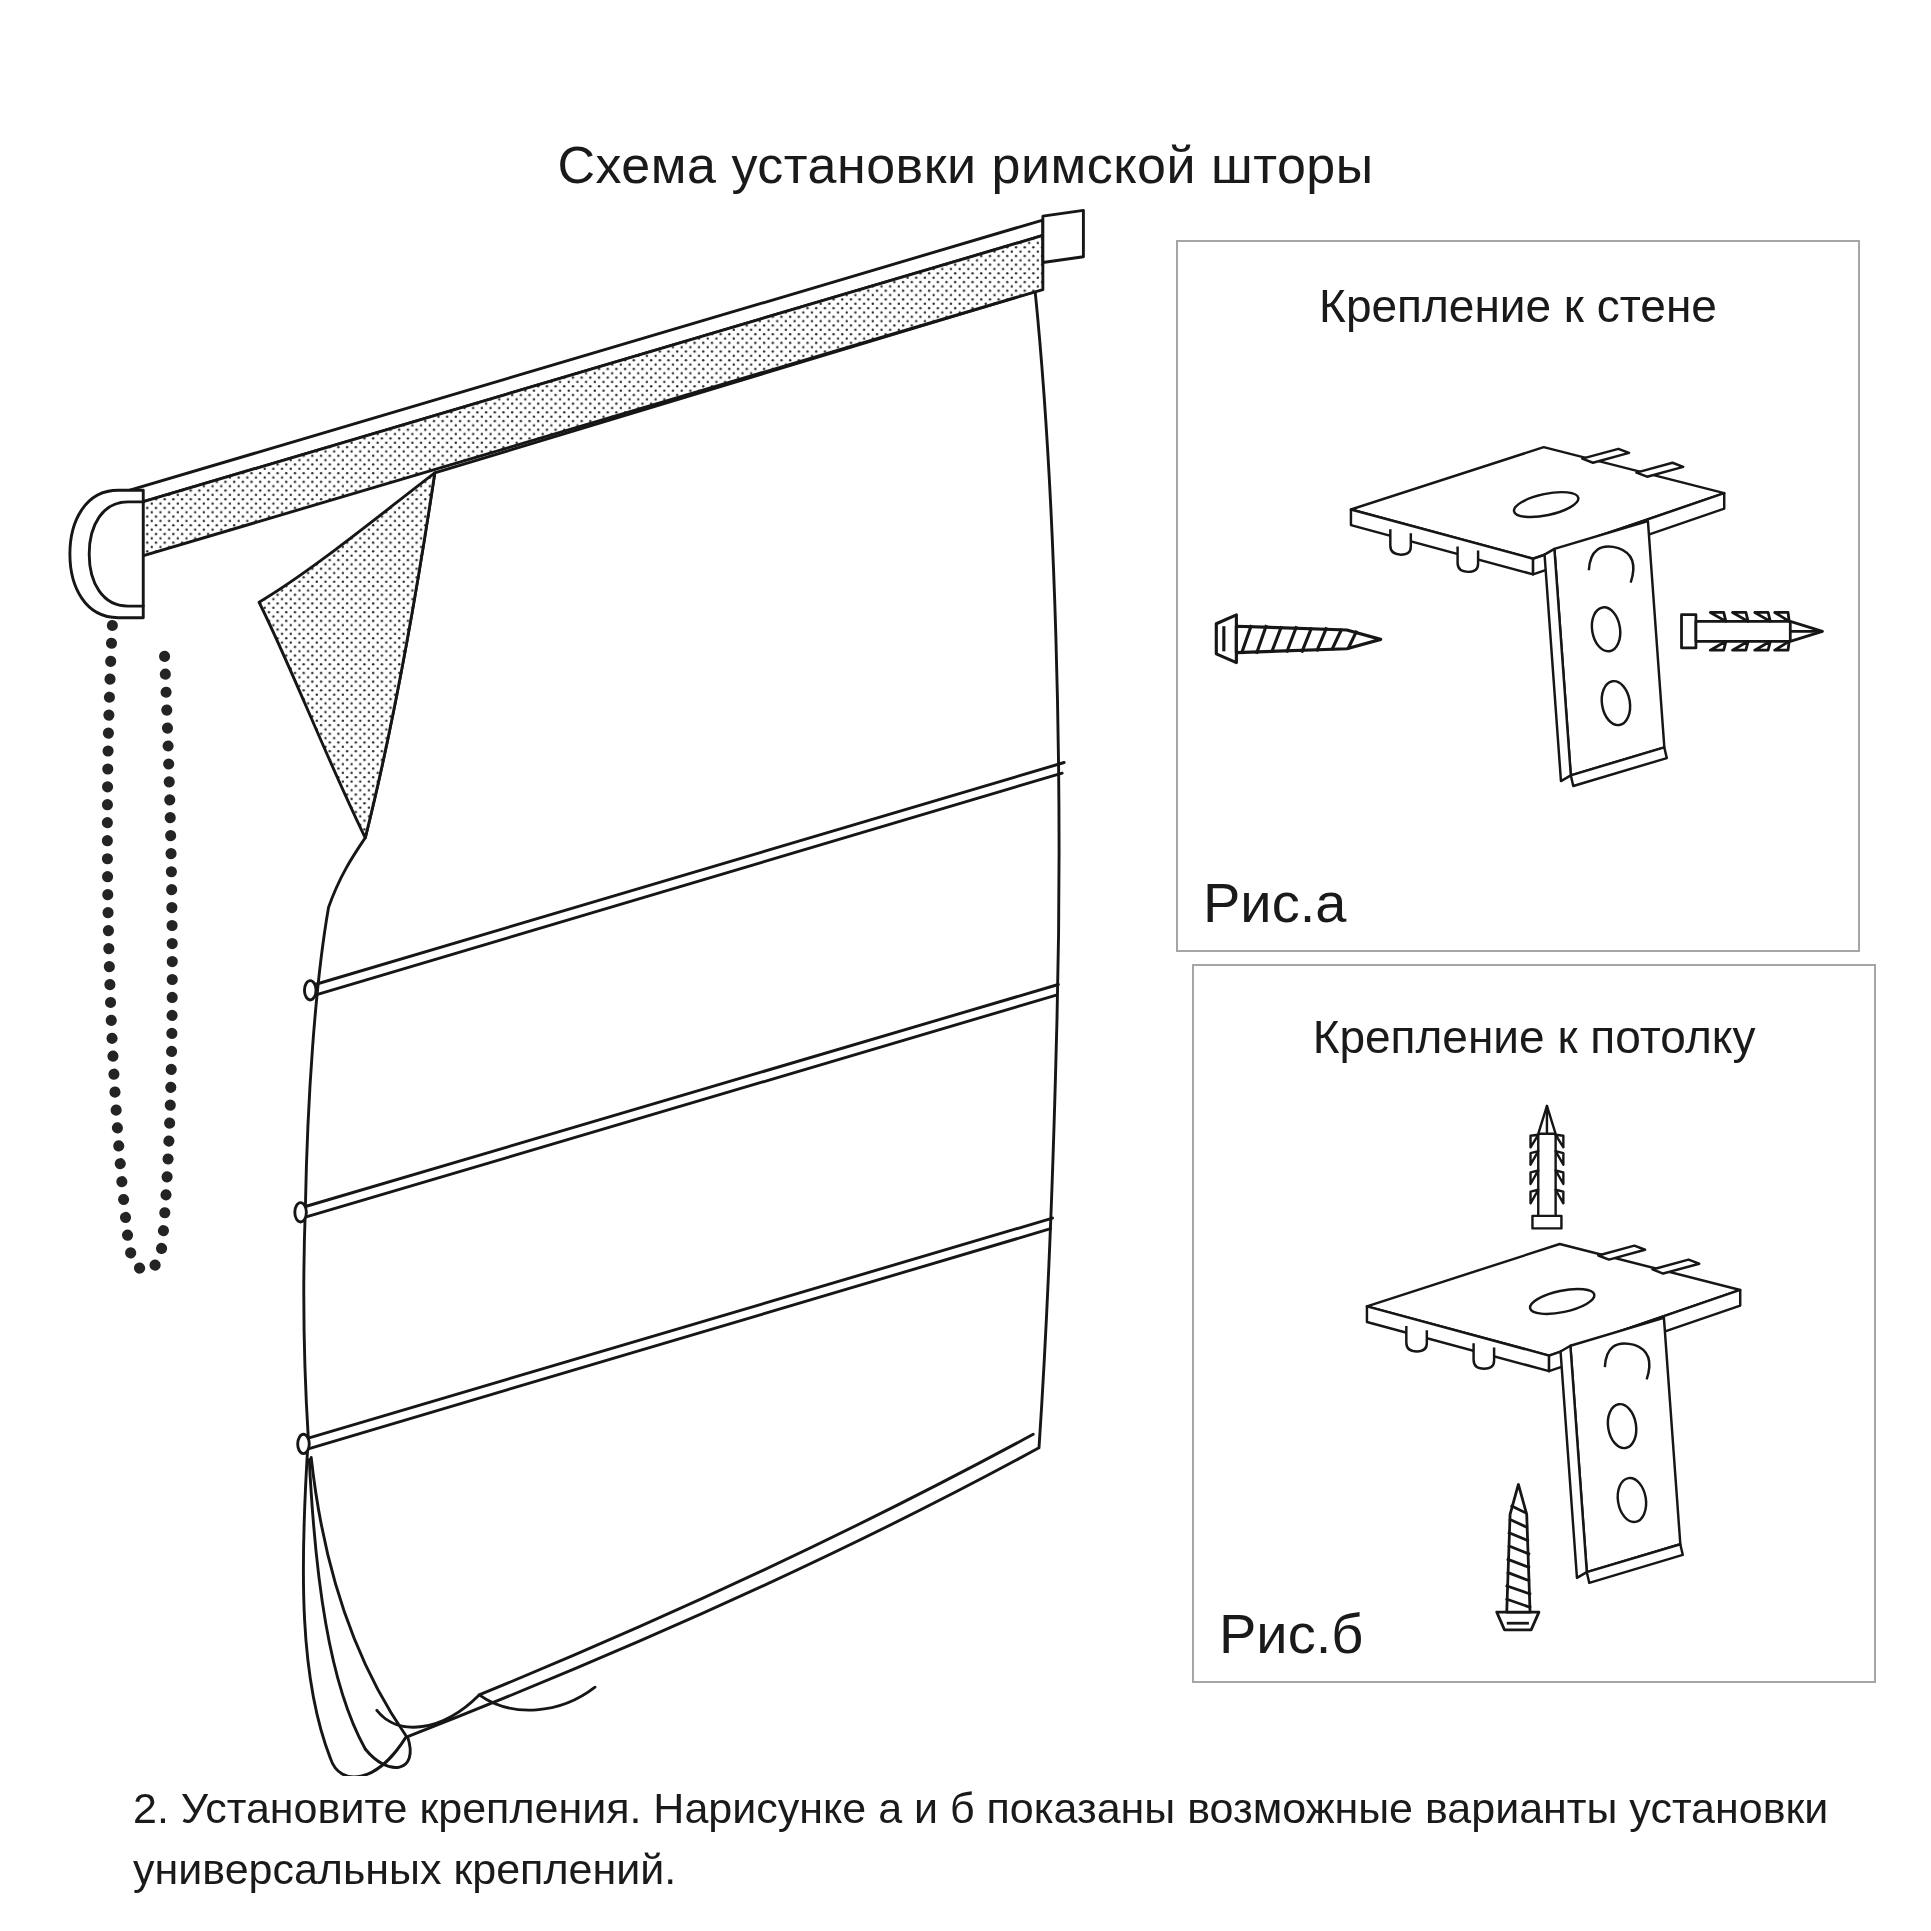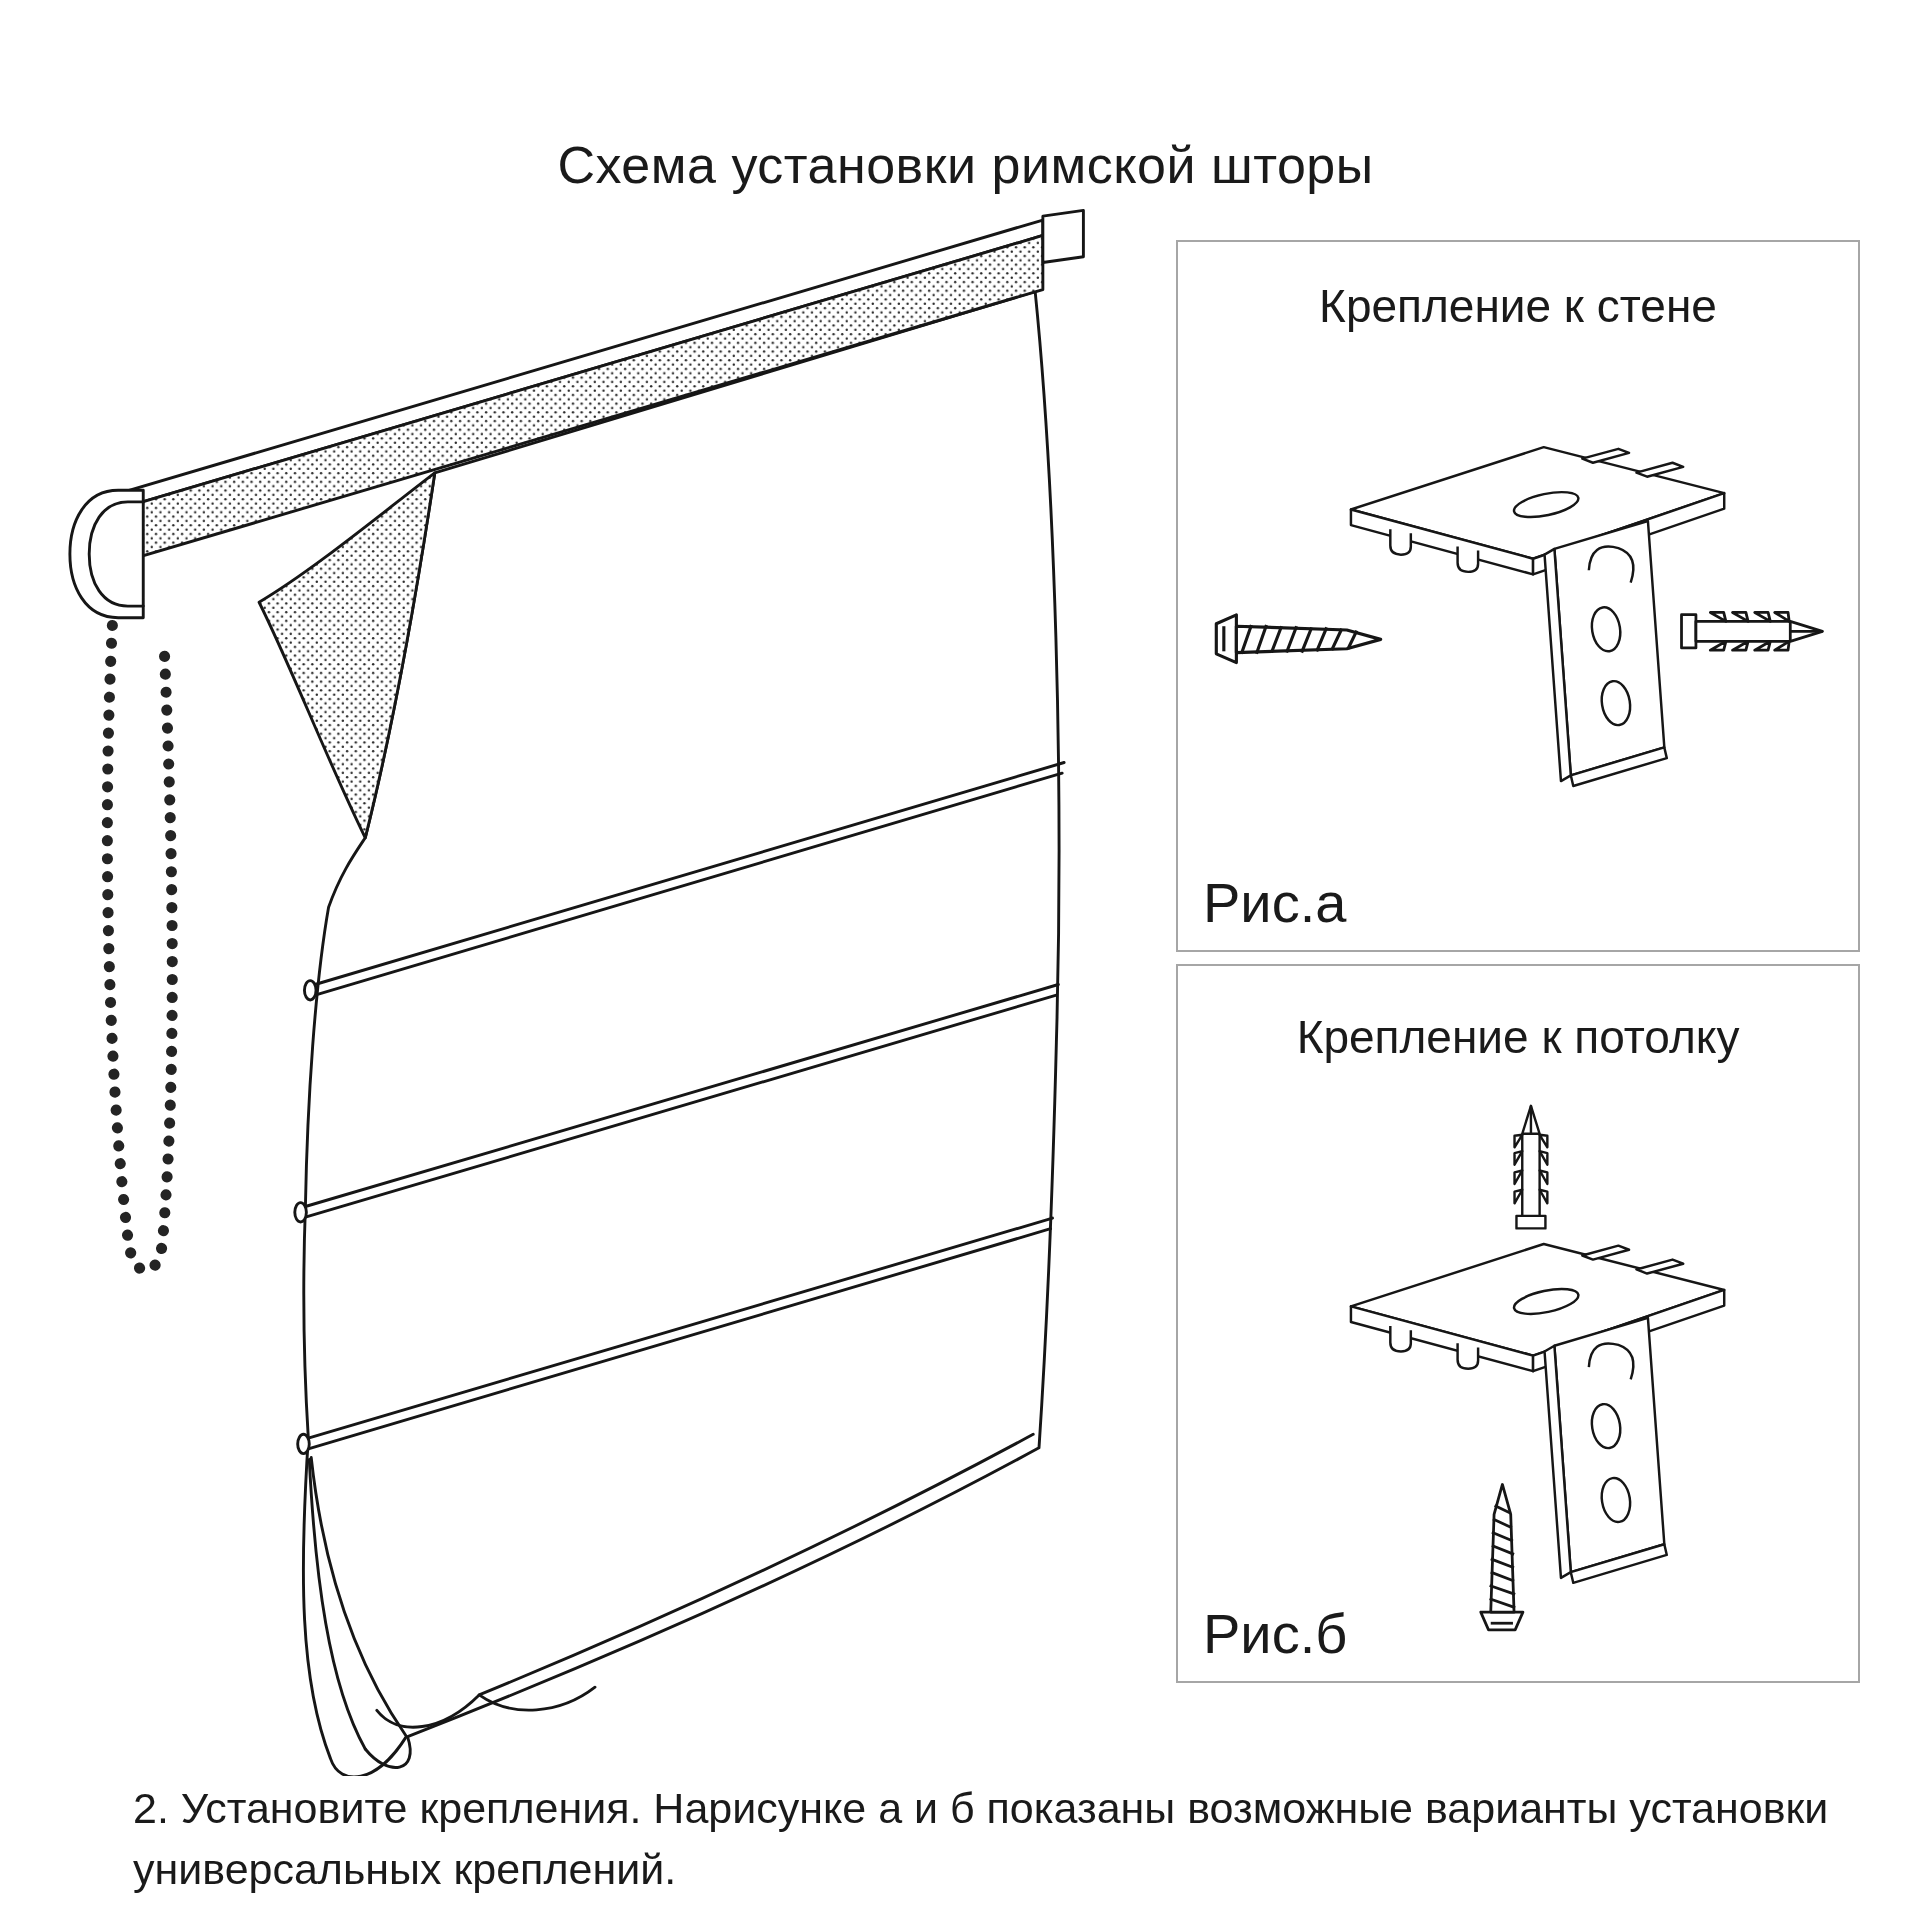--- a/index.html
+++ b/index.html
@@ -18,21 +18,21 @@
   .blind-figure {
     position: absolute; left: 58px; top: 193px; width: 1101px; height: 1583px;
   }
   .blind-figure svg { width: 100%; height: 100%; display: block; }
 
   .panel {
     position: absolute; left: 1176px; width: 684px;
     border: 2.9px solid #a6a6a6; background: #ffffff;
   }
   .panel-wall { top: 220px; height: 712px; margin-top: 20px; }
-  .panel-ceiling { top: 964px; height: 719px; }
+  .panel-ceiling { top: 964px; height: 719px; margin-left: 16px; }
   .panel-title {
     position: absolute; left: 0; width: 100%; text-align: center;
     font-size: 46px; font-weight: 400;
   }
   .panel-wall .panel-title { top: 37px; }
   .panel-ceiling .panel-title { top: 44px; }
   .panel-art { position: absolute; left: 19.3px; }
   .panel-wall .panel-art { top: 114px; width: 637px; height: 541px; }
   .panel-ceiling .panel-art { top: 127px; width: 637px; height: 541px; }
   .panel-caption {

